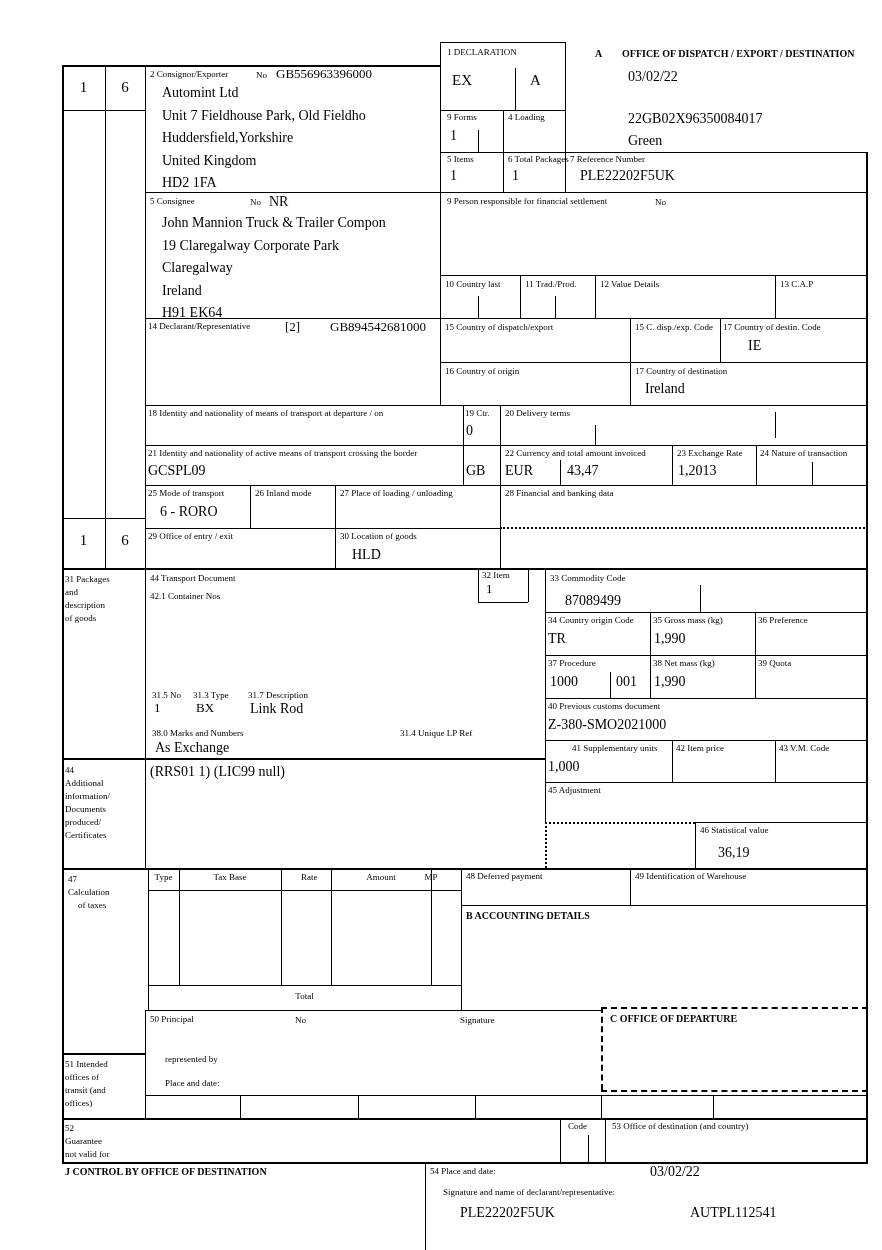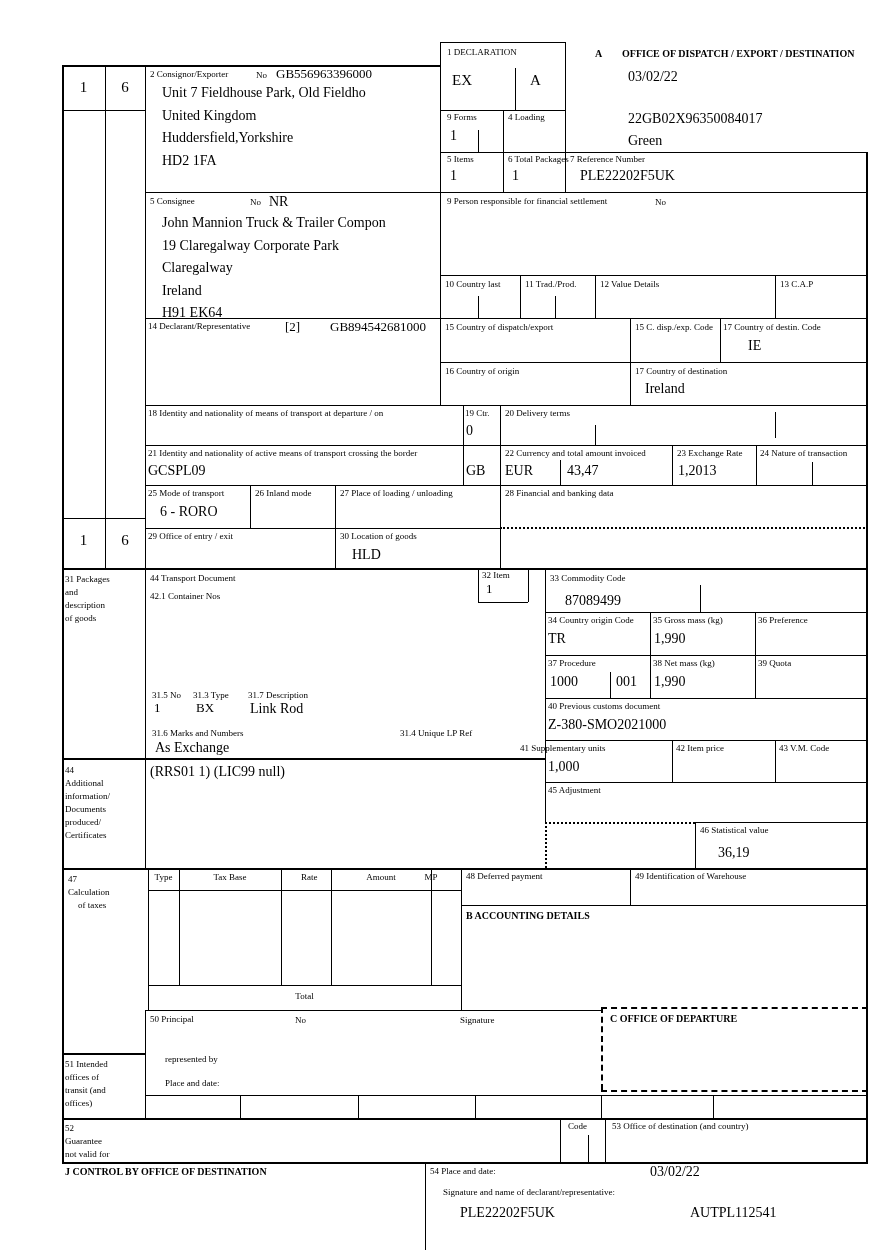--- a/index.html
+++ b/index.html
@@ -132,23 +132,24 @@
   <div class="t hdr" style="left:595px;top:49px">A</div>
   <div class="t hdr" style="left:622px;top:49px">OFFICE OF DISPATCH / EXPORT / DESTINATION</div>
   <div class="t val" style="left:628px;top:70px">03/02/22</div>
   <div class="t val" style="left:628px;top:112px">22GB02X96350084017</div>
   <div class="t val" style="left:628px;top:134px">Green</div>
 
   <div class="t lbl" style="left:150px;top:70px">2 Consignor/Exporter</div>
   <div class="t lbl" style="left:256px;top:71px">No</div>
   <div class="t v13" style="left:276px;top:67px">GB556963396000</div>
   <div class="addr" style="left:162px;top:82px">
+    <div>Automint Ltd</div>
       <div>Unit 7 Fieldhouse Park, Old Fieldho</div>
-    <div>United Kingdom</div>
-      <div>Huddersfield,Yorkshire</div>
+    <div>Huddersfield,Yorkshire</div>
+      <div>United Kingdom</div>
     <div>HD2 1FA</div>
   </div>
 
   <div class="t lbl" style="left:447px;top:113px">9 Forms</div>
   <div class="t val" style="left:450px;top:129px">1</div>
   <div class="t lbl" style="left:508px;top:113px">4 Loading</div>
   <div class="t lbl" style="left:447px;top:155px">5 Items</div>
   <div class="t val" style="left:450px;top:169px">1</div>
   <div class="t lbl" style="left:508px;top:155px">6 Total Packages</div>
   <div class="t val" style="left:512px;top:169px">1</div>
@@ -226,35 +227,35 @@
   <div class="t val" style="left:654px;top:632px">1,990</div>
   <div class="t lbl" style="left:758px;top:616px">36 Preference</div>
   <div class="t lbl" style="left:548px;top:659px">37 Procedure</div>
   <div class="t val" style="left:550px;top:675px">1000</div>
   <div class="t val" style="left:616px;top:675px">001</div>
   <div class="t lbl" style="left:653px;top:659px">38 Net mass (kg)</div>
   <div class="t val" style="left:654px;top:675px">1,990</div>
   <div class="t lbl" style="left:758px;top:659px">39 Quota</div>
   <div class="t lbl" style="left:548px;top:702px">40 Previous customs document</div>
   <div class="t val" style="left:548px;top:718px">Z-380-SMO2021000</div>
-  <div class="t lbl" style="left:520px;top:744px">41 Supplementary units</div>
+  <div class="t lbl" style="left:572px;top:744px">41 Supplementary units</div>
   <div class="t val" style="left:548px;top:760px">1,000</div>
   <div class="t lbl" style="left:676px;top:744px">42 Item price</div>
   <div class="t lbl" style="left:779px;top:744px">43 V.M. Code</div>
   <div class="t lbl" style="left:548px;top:786px">45 Adjustment</div>
   <div class="t lbl" style="left:700px;top:826px">46 Statistical value</div>
   <div class="t val" style="left:718px;top:846px">36,19</div>
 
   <div class="t lbl" style="left:152px;top:691px">31.5 No</div>
   <div class="t v13" style="left:154px;top:701px">1</div>
   <div class="t lbl" style="left:193px;top:691px">31.3 Type</div>
   <div class="t v13" style="left:196px;top:701px">BX</div>
   <div class="t lbl" style="left:248px;top:691px">31.7 Description</div>
   <div class="t val" style="left:250px;top:702px">Link Rod</div>
-  <div class="t lbl" style="left:152px;top:729px">31.6 Marks and Numbers</div>
+  <div class="t lbl" style="left:152px;top:729px">38.0 Marks and Numbers</div>
   <div class="t val" style="left:155px;top:741px">As Exchange</div>
   <div class="t lbl" style="left:400px;top:729px">31.4 Unique LP Ref</div>
 
   <div class="stack" style="left:65px;top:764px">
     <div>44</div>
       <div>Additional</div>
     <div>information/</div>
       <div>Documents</div>
     <div>produced/</div>
       <div>Certificates</div>

